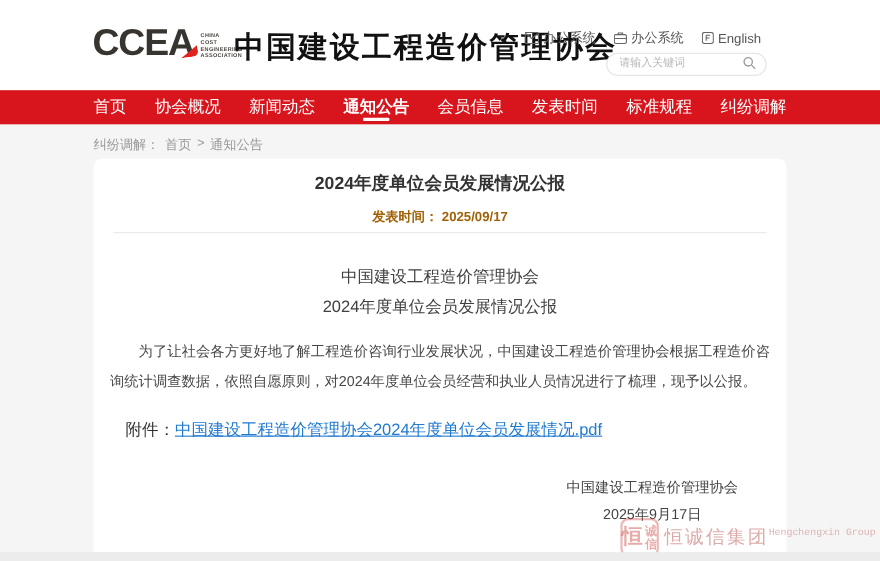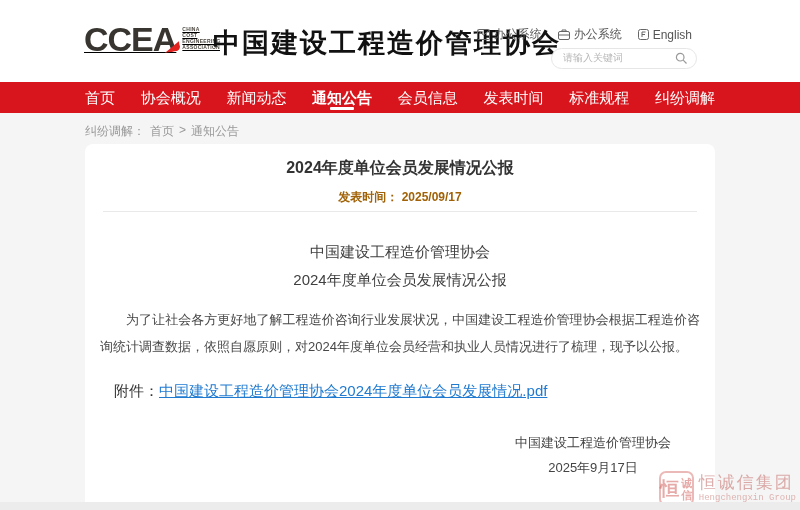--- a/index.html
+++ b/index.html
@@ -6,21 +6,21 @@
   html,body { width:800px; height:510px; }
   body {
     position:relative;
     font-family:"Liberation Sans","DejaVu Sans",sans-serif;
     background:#f5f5f5;
     overflow:hidden;
     width:800px; height:510px;
   }
   
   .header { position:absolute; top:0; left:0; width:800px; height:82px; background:#ffffff; }
-  .logo { position:absolute; left:84px; top:21px; display:flex; align-items:center; cursor:pointer;text-decoration:underline; }
+  .logo { position:absolute; left:84px; top:21px; display:flex; align-items:flex-end; cursor:pointer; }
   .wordmark-wrap { position:relative; }
   .wordmark {
     font-size:34px; font-weight:800; color:#38342f; letter-spacing:-1px;
     line-height:36px; font-family:"Liberation Sans",sans-serif;
   }
   .swoosh {
     position:absolute; right:-4px; bottom:5px; width:16px; height:10px;
     background:#e0231f; clip-path:polygon(100% 0, 100% 100%, 0 100%);
     transform:rotate(-8deg); border-radius:0 0 5px 0;
   }
@@ -74,21 +74,21 @@
   
   .watermark { position:absolute; right:4px; bottom:4px; display:flex; align-items:center; gap:5px; opacity:.8; }
   .seal {
     width:35px; height:35px; border:2px solid rgba(199,62,56,.45); border-radius:7px;
     display:flex; align-items:center; justify-content:center; gap:2px;
     color:rgba(199,62,56,.55); font-family:"Liberation Serif","DejaVu Serif",serif;
   }
   .seal .seal-left { font-size:19px; font-weight:700; line-height:19px; }
   .seal .seal-right { display:flex; flex-direction:column; }
   .seal .seal-right span { font-size:11px; line-height:12px; font-weight:700; }
-  .wm-text { display:flex; flex-direction:column; }
+  .wm-text { display:flex; flex-direction:row; }
   .wm-name { font-size:17px; color:#d49794; letter-spacing:2px; font-family:"Liberation Serif","DejaVu Serif",serif; line-height:20px; }
   .wm-en { font-size:9px; color:#d8a3a0; font-family:Liberation Mono, monospace; line-height:11px; }
   
   .footer-strip { position:absolute; left:0; bottom:0; width:800px; height:8px; background:#ececec; }
 </style>
 </head>
 <body>
 
 <div class="header">
   <div class="logo">

